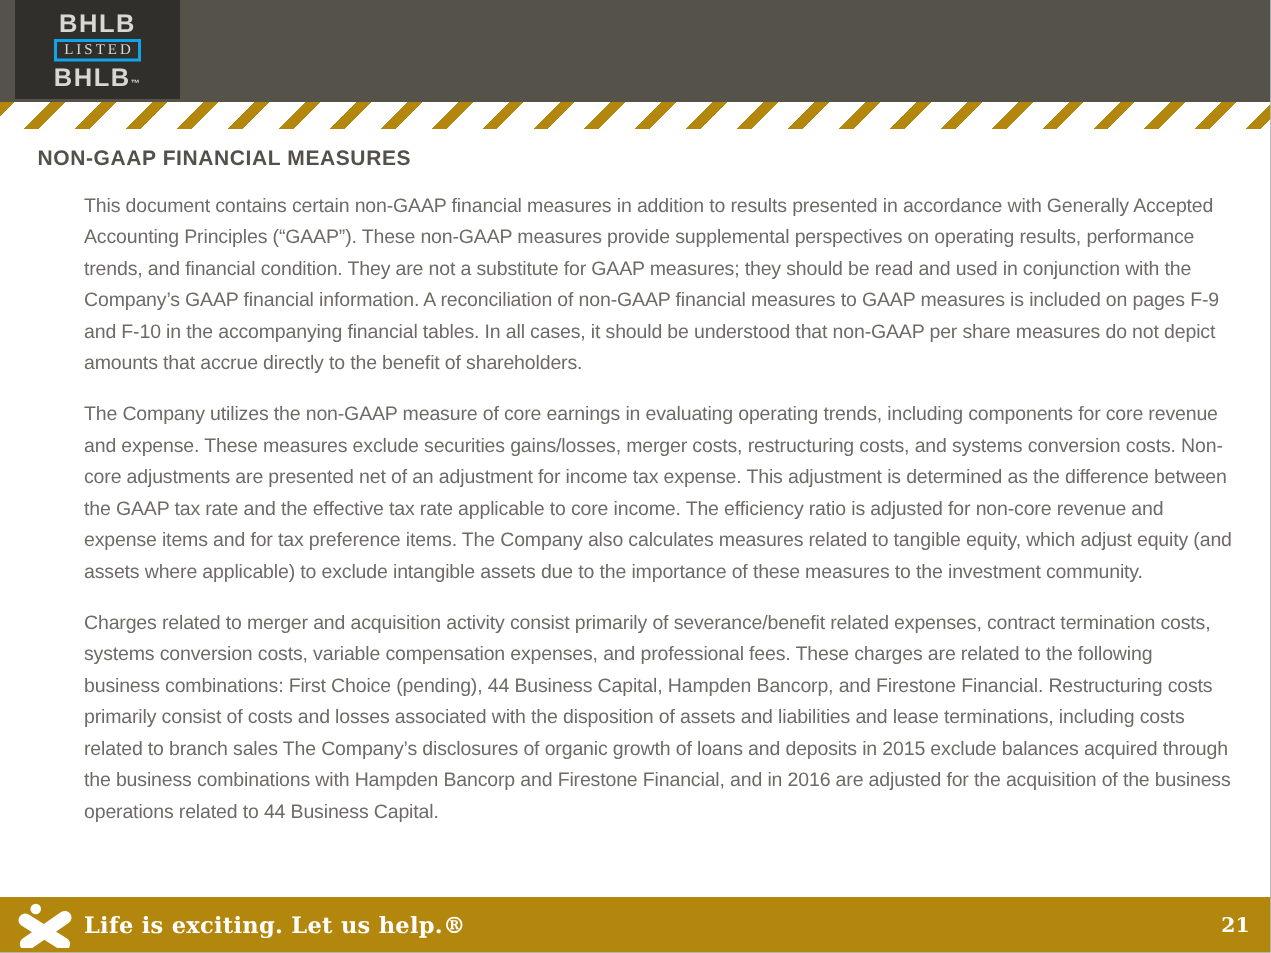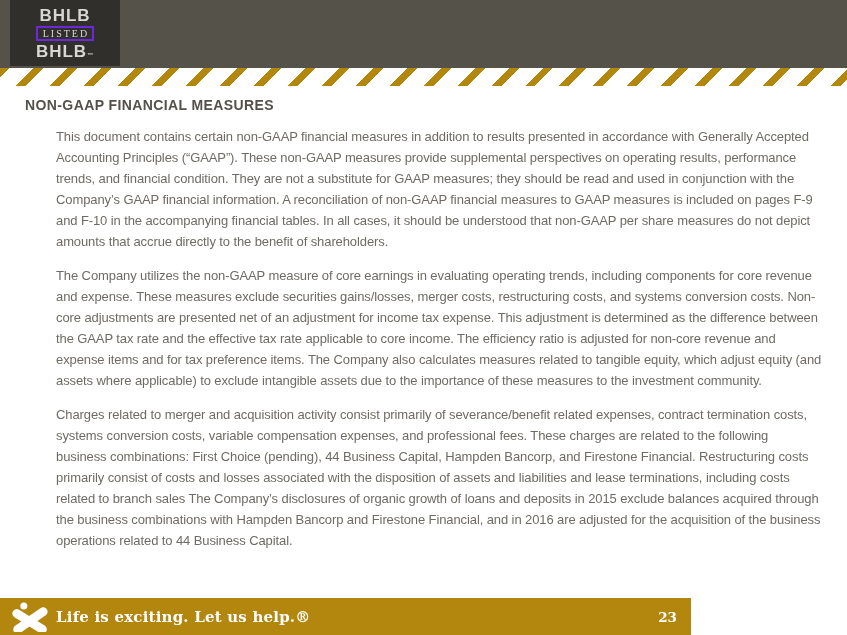--- a/index.html
+++ b/index.html
@@ -15,21 +15,21 @@
   
   .header{position:absolute;top:0;left:0;width:847px;height:68px;background:var(--header-bg);}
   .nyse-badge{
     position:absolute;top:0;left:10px;width:110px;height:66px;background:var(--badge-bg);
     display:flex;flex-direction:column;align-items:center;justify-content:center;gap:2px;
     color:#d9d7d2;
   }
   .nyse-badge .bhlb{font-size:17px;font-weight:bold;letter-spacing:1px;line-height:1;}
   .nyse-badge .listed{
     font-family:"Liberation Serif",serif;font-size:10px;letter-spacing:2px;line-height:1;
-    border:2px solid #6d28d9;padding:1px 3px 0 5px;
+    border:2px solid #0ea5e9;padding:1px 3px 0 5px;
   }
   .nyse-badge .nyse{font-size:17px;font-weight:bold;letter-spacing:1px;line-height:1;}
   .nyse-badge .tm{font-size:6px;vertical-align:baseline;}
   .bhb-logo{position:absolute;top:4px;right:14px;width:250px;text-align:center;color:var(--logo-white);}
   .bhb-logo .eagle{position:absolute;top:-1px;left:50%;margin-left:-32px;width:58px;height:20px;}
   .bhb-logo .rule{height:1px;background:rgba(245,243,238,.85);}
   .bhb-logo .rule.top{margin-top:15px;}
   .bhb-logo .wordmark{
     font-family:"Liberation Serif",serif;font-variant:small-caps;font-size:23px;line-height:24px;
     letter-spacing:.5px;word-spacing:-3px;white-space:nowrap;margin-top:-1px;
@@ -47,21 +47,21 @@
   .page-title{
     font-size:14px;font-weight:bold;letter-spacing:.4px;color:var(--title-color);margin-bottom:13px;
   }
   .content p{
     font-size:13px;line-height:21px;letter-spacing:-0.1px;color:var(--body-color);margin-bottom:13px;
     text-align:left;
     margin-left:31px;
   }
   
   .footer{
-    position:absolute;bottom:0;left:0;width:691px;height:37px;background:var(--gold);
+    position:absolute;bottom:0;left:0;width:847px;height:37px;background:var(--gold);
     display:flex;align-items:center;color:#ffffff;
   }
   .footer .x-logo{width:40px;height:30px;margin-left:10px;flex:0 0 auto;}
   .footer .footer-tagline{
     font-family:"DejaVu Serif",serif;font-weight:bold;font-size:15px;margin-left:6px;letter-spacing:.2px;
   }
   .footer .page-number{
     margin-left:auto;margin-right:14px;font-weight:bold;font-size:13.5px;
     font-family:"DejaVu Serif",serif;
   }
@@ -89,16 +89,16 @@
     <p>Charges related to merger and acquisition activity consist primarily of severance/benefit related expenses, contract termination costs, systems conversion costs, variable compensation expenses, and professional fees. These charges are related to the following business combinations: First Choice (pending), 44 Business Capital, Hampden Bancorp, and Firestone Financial. Restructuring costs primarily consist of costs and losses associated with the disposition of assets and liabilities and lease terminations, including costs related to branch sales The Company’s disclosures of organic growth of loans and deposits in 2015 exclude balances acquired through the business combinations with Hampden Bancorp and Firestone Financial, and in 2016 are adjusted for the acquisition of the business operations related to 44 Business Capital.</p>
   </div>
 
   <div class="footer">
     <svg class="x-logo" viewBox="0 0 44 34" xmlns="http://www.w3.org/2000/svg">
       <circle fill="#ffffff" cx="15" cy="4.5" r="4"></circle>
       <path stroke="#ffffff" stroke-width="10" stroke-linecap="round" fill="none" d="M7 13 L36 31"></path>
       <path stroke="#ffffff" stroke-width="10" stroke-linecap="round" fill="none" d="M37 11 L8 31"></path>
     </svg>
     <div class="footer-tagline">Life is exciting. Let us help.®</div>
-    <div class="page-number">23</div>
+    <div class="page-number">21</div>
   </div>
 
 </div>
 
 </body></html>

